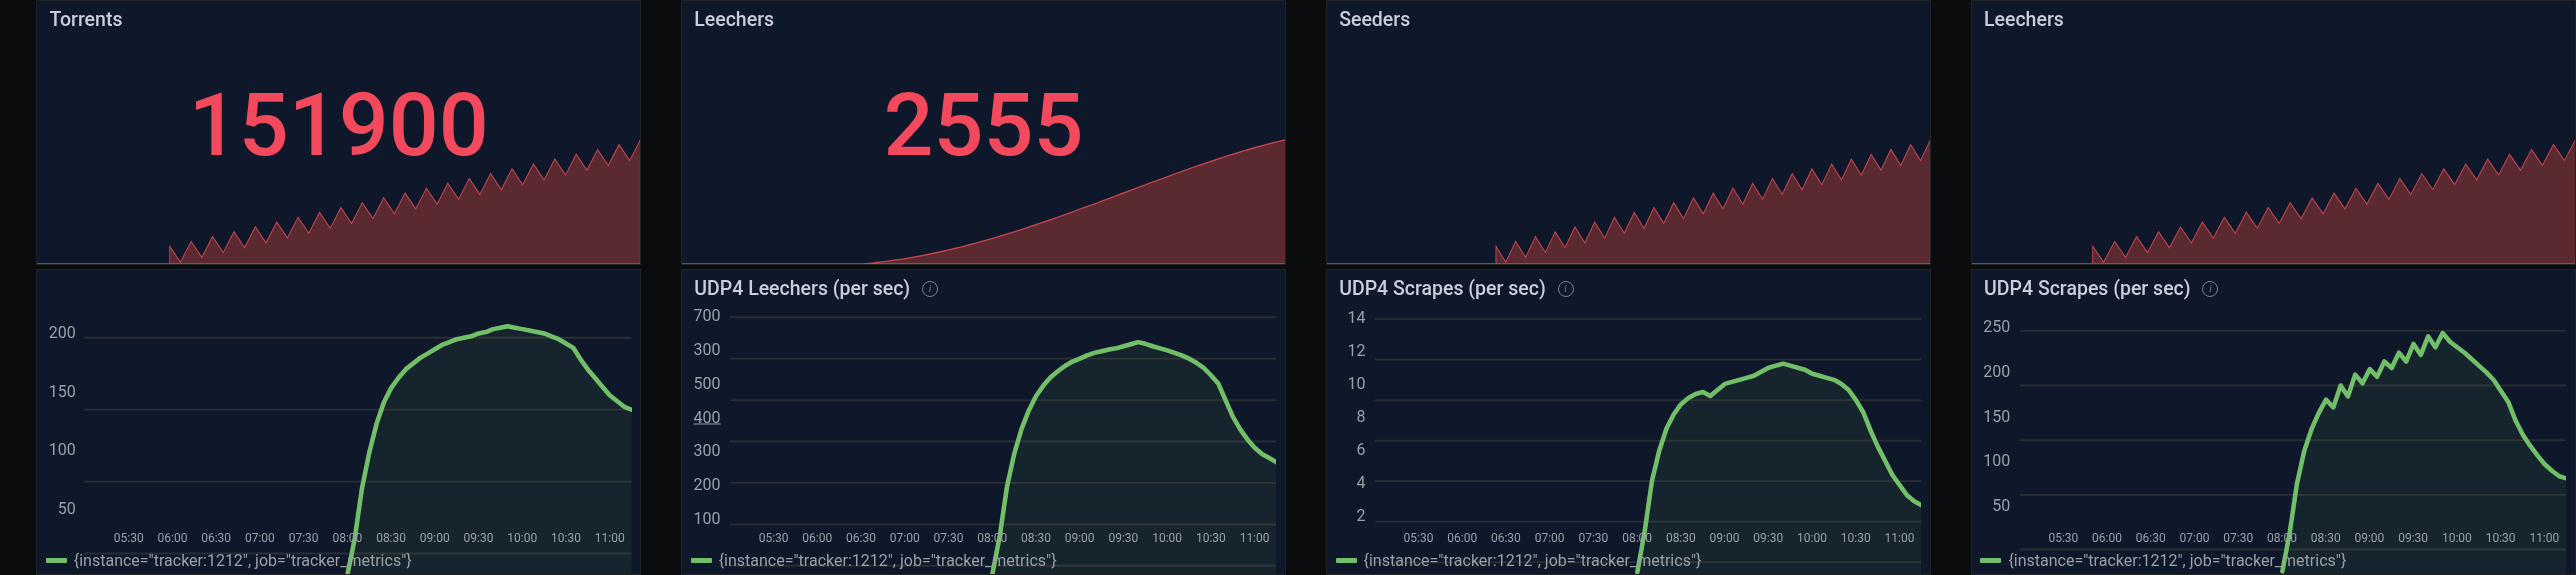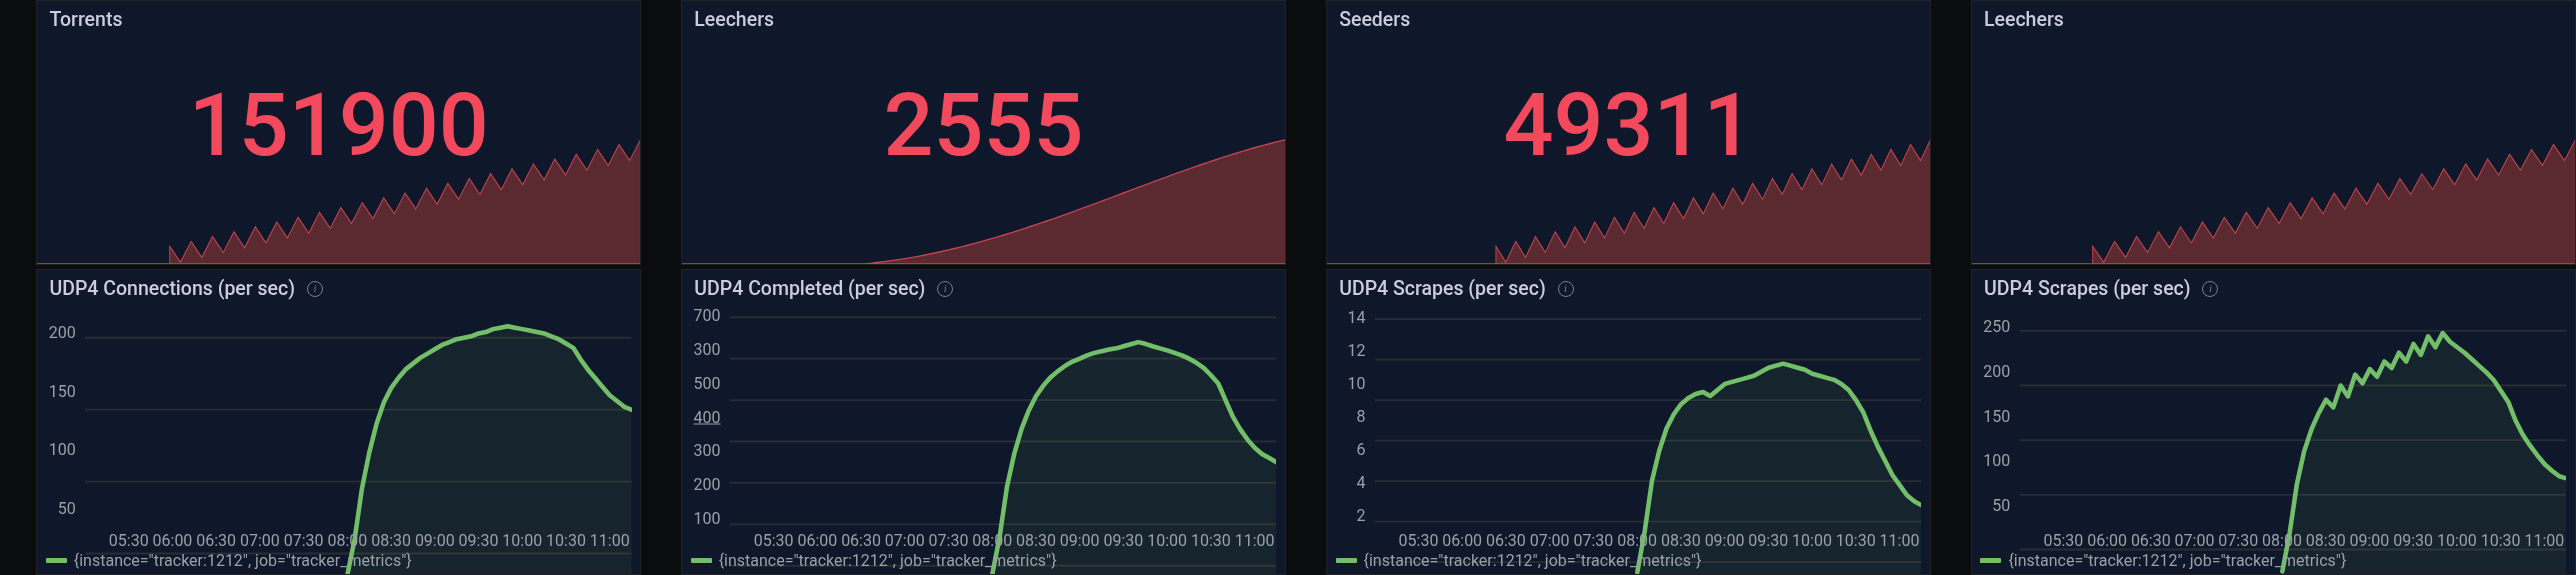--- a/index.html
+++ b/index.html
@@ -104,21 +104,21 @@
   }
   .x-ticks {
     position: absolute;
     left: 48px;
     right: 8.8px;
     bottom: 25px;
     height: 17.7px;
   }
   .x-tick {
     position: absolute;
-    font-size: 16px;
+    font-size: 12px;
     color: #9aa0a6;
     transform: translateX(-50%);
     white-space: nowrap;
   }
   .legend {
     position: absolute;
     left: 8.8px;
     bottom: 3.5px;
     font-size: 16px;
     color: #9aa0a6;
@@ -149,38 +149,33 @@
   <div class="panel">
     <div class="panel-title">Leechers</div>
     <div class="big-value">2555</div>
     <svg class="spark-area" preserveAspectRatio="none" viewBox="0 0 1000 160">
         <path d="M 0 160 L 300 160 L 300 160 L 311.6666666666667 159.2181818105382 L 323.3333333333333 158.3392056552239 L 335 157.3637743835444 L 346.6666666666667 156.29272383610723 L 358.3333333333333 155.12702215711806 L 370 153.86776897042296 L 381.6666666666667 152.51619441978914 L 393.3333333333333 151.0736580742242 L 405 149.54164769925544 L 416.66666666666663 147.92177789521568 L 428.3333333333333 146.21578860370295 L 440 144.42554348350265 L 451.6666666666667 142.55302815738156 L 463.33333333333337 140.60034833128108 L 475 138.56972778755497 L 486.66666666666663 136.4635062540137 L 498.3333333333333 134.28413715065116 L 510 132.0341852160439 L 521.6666666666666 129.71632401552353 L 533.3333333333333 127.33333333333334 L 545 124.88809645108824 L 556.6666666666666 122.38359731496213 L 568.3333333333334 119.82291759413185 L 580 117.20923363310794 L 591.6666666666667 114.54581330068218 L 603.3333333333334 111.83601273831911 L 615 109.0832730109136 L 626.6666666666667 106.29111666292897 L 638.3333333333333 103.46314418301966 L 650 100.60303038033001 L 661.6666666666667 97.7145206757449 L 673.3333333333333 94.80142731144994 L 685 91.8676254822372 L 696.6666666666666 88.91704939206907 L 708.3333333333334 85.9536882394847 L 720 82.98158213550501 L 731.6666666666667 80.00481795775633 L 743.3333333333333 77.02752514459938 L 755 74.05387143310752 L 766.6666666666666 71.08805854479763 L 778.3333333333334 68.1343178230692 L 790 65.19690582635766 L 801.6666666666667 62.280099881055094 L 813.3333333333333 59.38819359829489 L 825 56.52549235873589 L 836.6666666666667 53.69630876951861 L 848.3333333333334 50.90495809759855 L 860 48.15575368368995 L 871.6666666666666 45.45300234107988 L 883.3333333333334 42.80099974359305 L 895 40.20402580700622 L 906.6666666666667 37.66634006822537 L 918.3333333333333 35.19217706654871 L 930 32.78574173134625 L 941.6666666666666 30.45120478048878 L 953.3333333333334 28.192698133858187 L 965 26.014310346267592 L 976.6666666666666 23.920082064110062 L 988.3333333333333 21.914001510043022 L 1000 20 L 1000 160 Z" fill="#5b2a30" stroke="#c64550" stroke-width="1.5"></path>
       </svg>
   </div>
 
   <div class="panel">
     <div class="panel-title">Seeders</div>
-    <div class="big-value">49311</div>
     <svg class="spark-area" preserveAspectRatio="none" viewBox="0 0 1000 160">
         <path d="M 0 160 L 280 160 L 280 140 L 296.3636363636364 158 L 312.72727272727275 134.54545454545456 L 329.0909090909091 152.54545454545456 L 345.45454545454544 129.0909090909091 L 361.8181818181818 147.0909090909091 L 378.1818181818182 123.63636363636364 L 394.54545454545456 141.63636363636363 L 410.9090909090909 118.18181818181819 L 427.27272727272725 136.1818181818182 L 443.6363636363636 112.72727272727272 L 460 130.72727272727272 L 476.3636363636364 107.27272727272728 L 492.72727272727275 125.27272727272728 L 509.0909090909091 101.81818181818181 L 525.4545454545455 119.81818181818181 L 541.8181818181818 96.36363636363636 L 558.1818181818181 114.36363636363636 L 574.5454545454545 90.9090909090909 L 590.9090909090909 108.9090909090909 L 607.2727272727273 85.45454545454545 L 623.6363636363636 103.45454545454545 L 640 80 L 656.3636363636364 98 L 672.7272727272727 74.54545454545455 L 689.0909090909091 92.54545454545455 L 705.4545454545455 69.0909090909091 L 721.8181818181819 87.0909090909091 L 738.1818181818182 63.63636363636364 L 754.5454545454546 81.63636363636364 L 770.9090909090909 58.18181818181819 L 787.2727272727273 76.18181818181819 L 803.6363636363636 52.72727272727272 L 820 70.72727272727272 L 836.3636363636364 47.27272727272728 L 852.7272727272727 65.27272727272728 L 869.0909090909091 41.81818181818181 L 885.4545454545455 59.81818181818181 L 901.8181818181818 36.36363636363636 L 918.1818181818181 54.36363636363636 L 934.5454545454545 30.909090909090907 L 950.9090909090909 48.90909090909091 L 967.2727272727273 25.45454545454544 L 983.6363636363636 43.45454545454544 L 1000 20 L 1016.3636363636364 38 L 1000 40 L 1000 160 Z" fill="#5b2a30" stroke="#c64550" stroke-width="1.5"></path>
       </svg>
   </div>
 
   <div class="panel">
     <div class="panel-title">Leechers</div>
     <svg class="spark-area" preserveAspectRatio="none" viewBox="0 0 1000 160">
         <path d="M 0 160 L 200 160 L 200 140 L 218.1818181818182 158 L 236.36363636363637 134.54545454545456 L 254.54545454545456 152.54545454545456 L 272.72727272727275 129.0909090909091 L 290.90909090909093 147.0909090909091 L 309.0909090909091 123.63636363636364 L 327.2727272727273 141.63636363636363 L 345.4545454545455 118.18181818181819 L 363.6363636363637 136.1818181818182 L 381.81818181818187 112.72727272727272 L 400.00000000000006 130.72727272727272 L 418.1818181818182 107.27272727272728 L 436.3636363636364 125.27272727272728 L 454.54545454545456 101.81818181818181 L 472.72727272727275 119.81818181818181 L 490.90909090909093 96.36363636363636 L 509.0909090909091 114.36363636363636 L 527.2727272727273 90.9090909090909 L 545.4545454545454 108.9090909090909 L 563.6363636363637 85.45454545454545 L 581.8181818181819 103.45454545454545 L 600 80 L 618.1818181818181 98 L 636.3636363636364 74.54545454545455 L 654.5454545454545 92.54545454545455 L 672.7272727272727 69.0909090909091 L 690.9090909090909 87.0909090909091 L 709.0909090909091 63.63636363636364 L 727.2727272727273 81.63636363636364 L 745.4545454545455 58.18181818181819 L 763.6363636363636 76.18181818181819 L 781.8181818181819 52.72727272727272 L 800 70.72727272727272 L 818.1818181818182 47.27272727272728 L 836.3636363636364 65.27272727272728 L 854.5454545454546 41.81818181818181 L 872.7272727272727 59.81818181818181 L 890.909090909091 36.36363636363636 L 909.0909090909091 54.36363636363636 L 927.2727272727274 30.909090909090907 L 945.4545454545455 48.90909090909091 L 963.6363636363637 25.45454545454544 L 981.8181818181819 43.45454545454544 L 1000.0000000000001 20 L 1018.1818181818182 38 L 1000 40 L 1000 160 Z" fill="#5b2a30" stroke="#c64550" stroke-width="1.5"></path>
       </svg>
   </div>
 
   <div class="panel">
-    <div class="panel-title">
-      <span>UDP4 Connections (per sec)</span>
-      <span class="info-icon"></span>
-    </div>
     <div class="chart-wrap">
       <div class="y-ticks">
           <div class="y-tick" style="top: 89.4737%;">50</div>
           <div class="y-tick" style="top: 63.1579%;">100</div>
           <div class="y-tick" style="top: 36.8421%;">150</div>
           <div class="y-tick" style="top: 10.5263%;">200</div>
         </div>
       <svg class="chart-svg" preserveAspectRatio="none" viewBox="0 0 300 150">
           <line x1="0" x2="300" y1="134.21052631578948" y2="134.21052631578948" stroke="#2a2d33" stroke-width="1"></line>
           <line x1="0" x2="300" y1="94.73684210526315" y2="94.73684210526315" stroke="#2a2d33" stroke-width="1"></line>
@@ -205,21 +200,21 @@
         </div>
       <div class="legend">
         <span class="legend-swatch"></span>
         <span>{instance="tracker:1212", job="tracker_metrics"}</span>
       </div>
     </div>
   </div>
 
   <div class="panel">
     <div class="panel-title">
-      <span>UDP4 Completed (per sec)</span>
+      <span>UDP4 Leechers (per sec)</span>
       <span class="info-icon"></span>
     </div>
     <div class="chart-wrap">
       <div class="y-ticks">
           <div class="y-tick" style="top: 93.9394%;">100</div>
           <div class="y-tick" style="top: 78.7879%;">200</div>
           <div class="y-tick" style="top: 63.6364%;">300</div>
           <div class="y-tick" style="top: 48.4848%; text-decoration: underline;">400</div>
           <div class="y-tick" style="top: 33.3333%;">500</div>
           <div class="y-tick" style="top: 18.1818%;">300</div>

